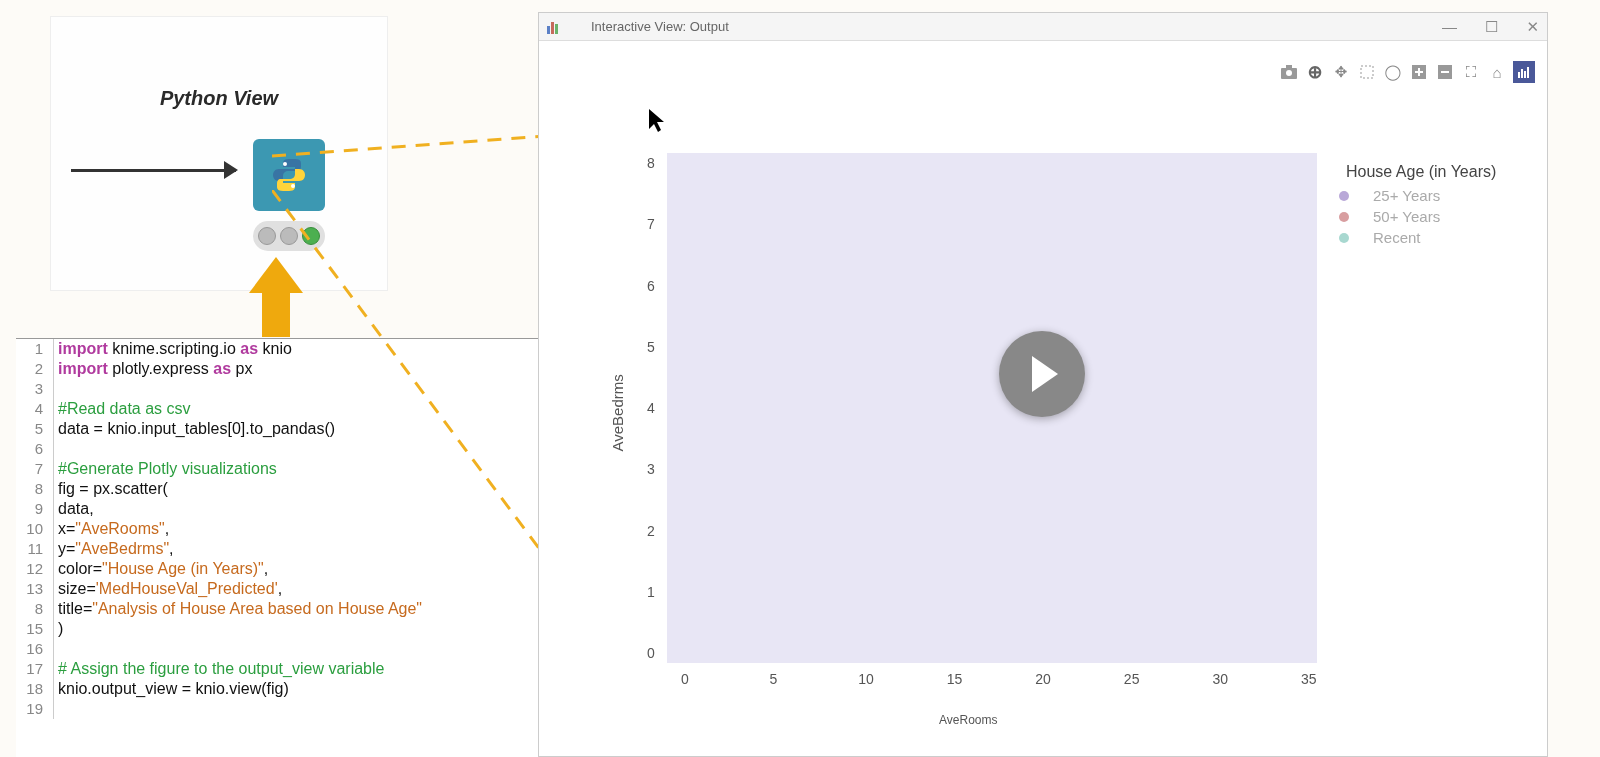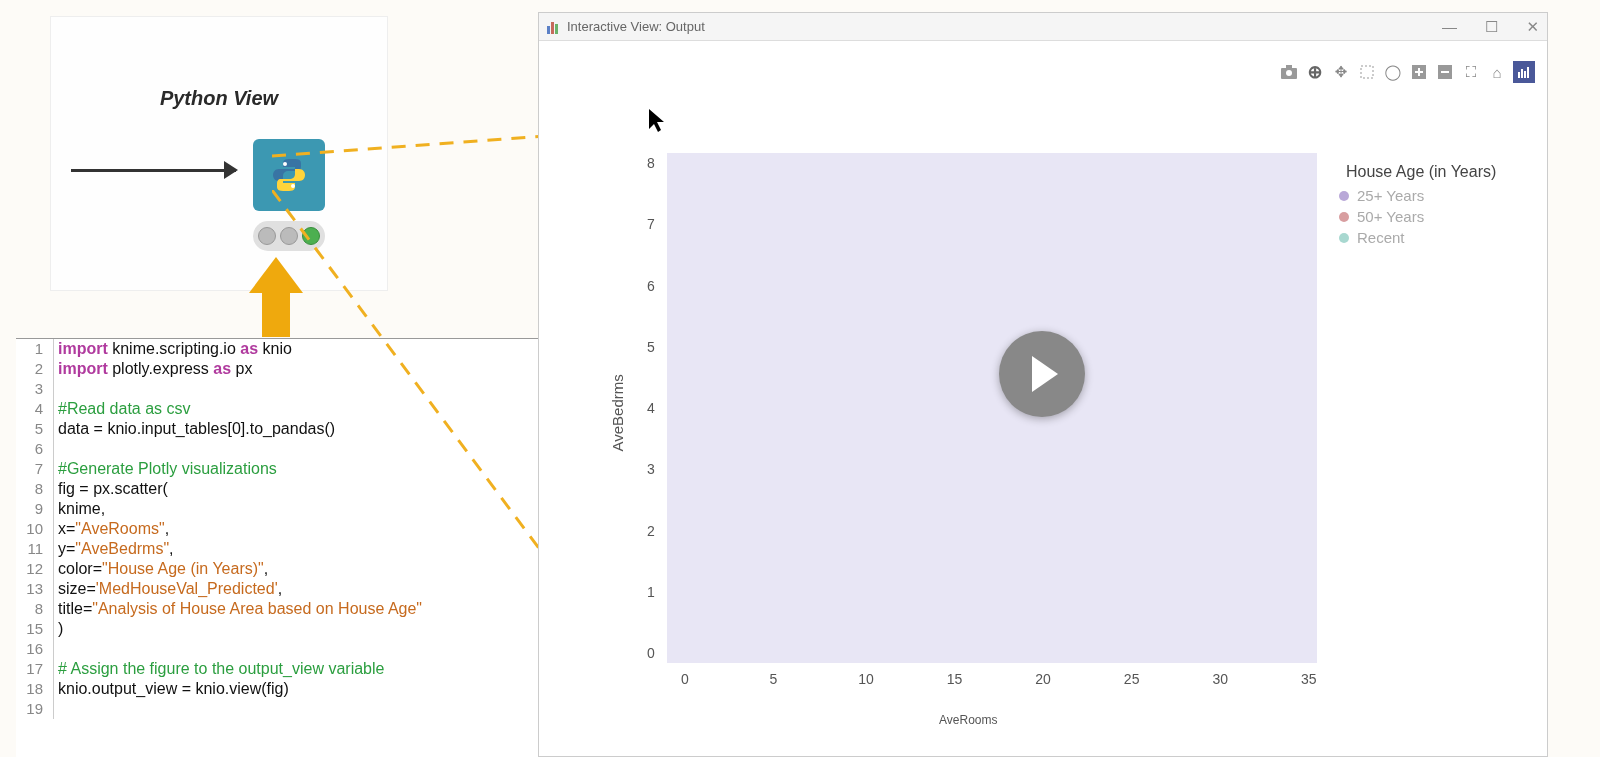--- a/index.html
+++ b/index.html
@@ -21,40 +21,40 @@
 
 .code-editor { position: absolute; left: 0; top: 338px; width: 528px; height: 419px; background: #fff; border-top: 1px solid #999; font-family: Consolas, monospace; font-size: 16px; }
 .code-line { display: flex; height: 20px; line-height: 20px; }
 .gutter { width: 38px; text-align: right; padding-right: 10px; color: #888; font-size: 15px; border-right: 1px solid #ccc; margin-right: 4px; }
 .code { white-space: pre; color: #111; }
 .kw { color: #b03a9e; font-weight: bold; }
 .cm { color: #2b9e3f; }
 .str { color: #c66a1e; }
 
 .right-panel { position: absolute; left: 538px; top: 12px; width: 1010px; height: 745px; background: #fff; border: 1px solid #ccc; }
-.titlebar { height: 28px; background: #f5f5f5; border-bottom: 1px solid #ddd; display: flex; align-items: center; padding: 0 8px; color: #666; font-size: 13px; }
+.titlebar { height: 28px; background: #f5f5f5; border-bottom: 1px solid #ddd; display: flex; align-items: center; padding: 0 8px; color: #666; font-size: 13px; gap: 24px; }
 .titlebar-icon { width: 14px; height: 14px; margin-right: 6px; display: inline-flex; }
 .titlebar-icon .tb-bar { width: 3px; margin-right: 1px; }
 .win-controls { margin-left: auto; display: flex; gap: 28px; color: #888; font-size: 15px; }
 
 .plotly-toolbar { position: absolute; right: 12px; top: 48px; display: flex; gap: 6px; align-items: center; }
 .tb-icon { width: 20px; height: 20px; color: #888; display: flex; align-items: center; justify-content: center; font-size: 15px; cursor: pointer; }
 .tb-icon.boxed { background: #4a5899; width: 22px; height: 22px; color: #fff; }
 
 .chart-title { position: absolute; left: 95px; top: 78px; font-size: 19px; color: #5a5a6a; }
 .cursor-arrow { position: absolute; left: 108px; top: 94px; font-size: 24px; color: #000; }
 
 .plot-area { position: absolute; left: 128px; top: 140px; width: 650px; height: 510px; background: #e8e6f5; }
 .xaxis-label { position: absolute; left: 400px; top: 700px; font-size: 12px; color: #555; }
 .yaxis-label { position: absolute; left: 78px; top: 430px; transform: rotate(-90deg); transform-origin: left; font-size: 15px; color: #555; }
 .tick { position: absolute; font-size: 14px; color: #555; }
 
 .legend { position: absolute; left: 800px; top: 150px; font-size: 15px; color: #555; }
 .legend-title { font-size: 16px; color: #444; margin-bottom: 6px; margin-left: 7px; }
-.legend-item { display: flex; align-items: center; gap: 8px; margin: 4px 0; color: #aaa; }
+.legend-item { display: flex; align-items: center; gap: 24px; margin: 4px 0; color: #aaa; }
 .legend-dot { width: 10px; height: 10px; border-radius: 50%; }
 
 .play-overlay { position: absolute; left: 460px; top: 318px; width: 86px; height: 86px; border-radius: 50%; background: #888; display: flex; align-items: center; justify-content: center; box-shadow: 0 2px 8px rgba(0,0,0,0.3); }
 .play-overlay::after { content: ''; border-left: 26px solid #fff; border-top: 18px solid transparent; border-bottom: 18px solid transparent; margin-left: 6px; }
 
 .dashed-path { position: absolute; stroke: #f0b020; stroke-width: 3; stroke-dasharray: 14 10; fill: none; }
 </style>
 </head>
 <body>
 
@@ -109,21 +109,21 @@
       <div class="code-line">
         <div class="gutter">7</div>
         <div class="code"><span class="cm">#Generate Plotly visualizations</span></div>
       </div>
       <div class="code-line">
         <div class="gutter">8</div>
         <div class="code"><span>fig = px.scatter(</span></div>
       </div>
       <div class="code-line">
         <div class="gutter">9</div>
-        <div class="code"><span>knime,</span></div>
+        <div class="code"><span>data,</span></div>
       </div>
       <div class="code-line">
         <div class="gutter">10</div>
         <div class="code"><span>x=</span><span class="str">"AveRooms"</span><span>,</span></div>
       </div>
       <div class="code-line">
         <div class="gutter">11</div>
         <div class="code"><span>y=</span><span class="str">"AveBedrms"</span><span>,</span></div>
       </div>
       <div class="code-line">

